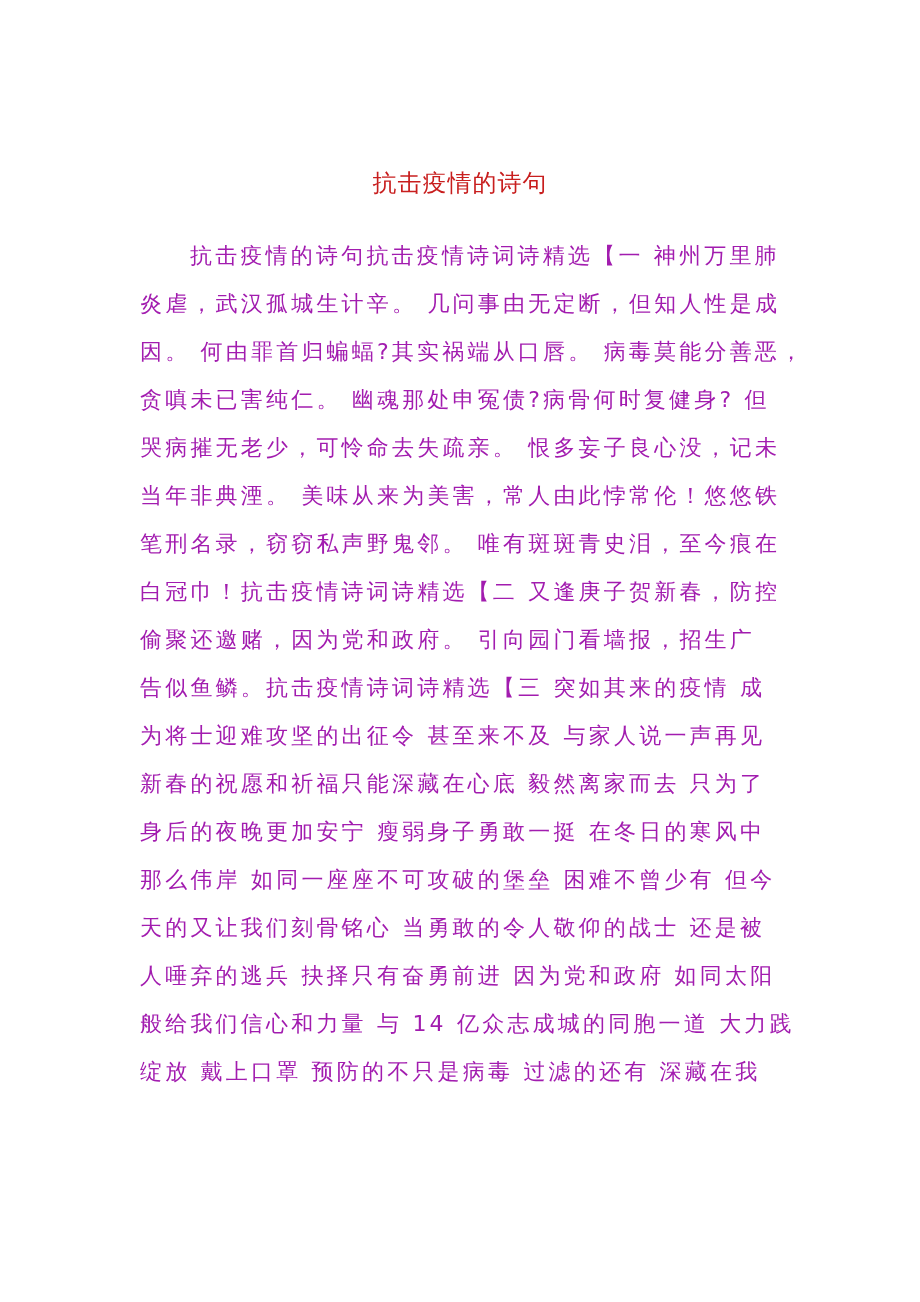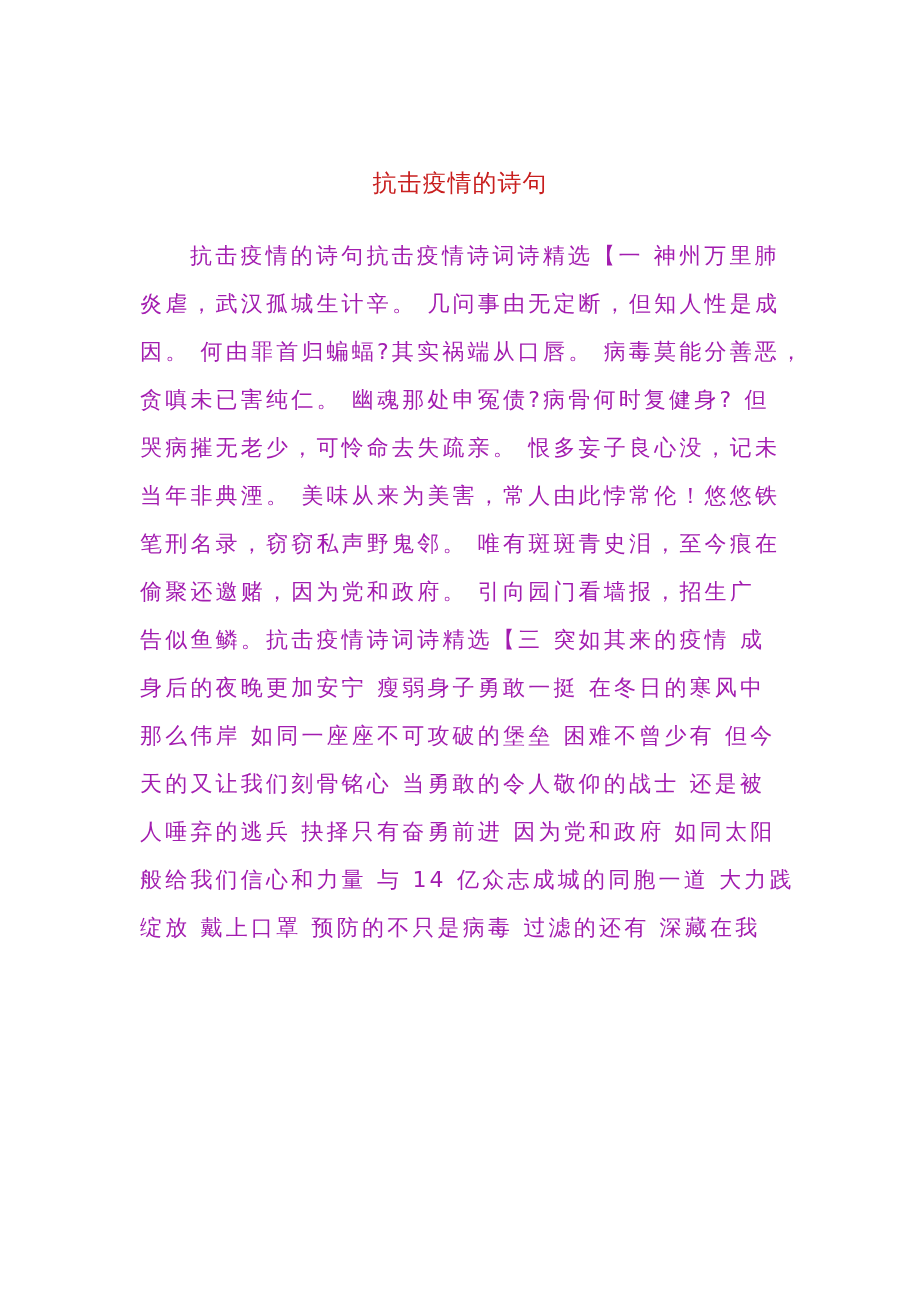--- a/index.html
+++ b/index.html
@@ -61,22 +61,25 @@
   <div class="title">抗击疫情的诗句</div>
 
   <div class="body-text">
     <span class="line indent">抗击疫情的诗句抗击疫情诗词诗精选【一 神州万里肺</span>
     <span class="line">炎虐，武汉孤城生计辛。 几问事由无定断，但知人性是成</span>
     <span class="line">因。 何由罪首归蝙蝠?其实祸端从口唇。 病毒莫能分善恶，</span>
     <span class="line">贪嗔未已害纯仁。 幽魂那处申冤债?病骨何时复健身? 但</span>
     <span class="line">哭病摧无老少，可怜命去失疏亲。 恨多妄子良心没，记未</span>
     <span class="line">当年非典湮。 美味从来为美害，常人由此悖常伦！悠悠铁</span>
     <span class="line">笔刑名录，窃窃私声野鬼邻。 唯有斑斑青史泪，至今痕在</span>
+    <span class="line">白冠巾！抗击疫情诗词诗精选【二 又逢庚子贺新春，防控</span>
     <span class="line">偷聚还邀赌，因为党和政府。 引向园门看墙报，招生广</span>
     <span class="line">告似鱼鳞。抗击疫情诗词诗精选【三 突如其来的疫情 成</span>
+    <span class="line">为将士迎难攻坚的出征令 甚至来不及 与家人说一声再见</span>
+    <span class="line">新春的祝愿和祈福只能深藏在心底 毅然离家而去 只为了</span>
     <span class="line">身后的夜晚更加安宁 瘦弱身子勇敢一挺 在冬日的寒风中</span>
     <span class="line">那么伟岸 如同一座座不可攻破的堡垒 困难不曾少有 但今</span>
     <span class="line">天的又让我们刻骨铭心 当勇敢的令人敬仰的战士 还是被</span>
     <span class="line">人唾弃的逃兵 抉择只有奋勇前进 因为党和政府 如同太阳</span>
     <span class="line">般给我们信心和力量 与 14 亿众志成城的同胞一道 大力践</span>
     <span class="line">绽放 戴上口罩 预防的不只是病毒 过滤的还有 深藏在我</span>
   </div>
 </div>
 
 </body></html>

